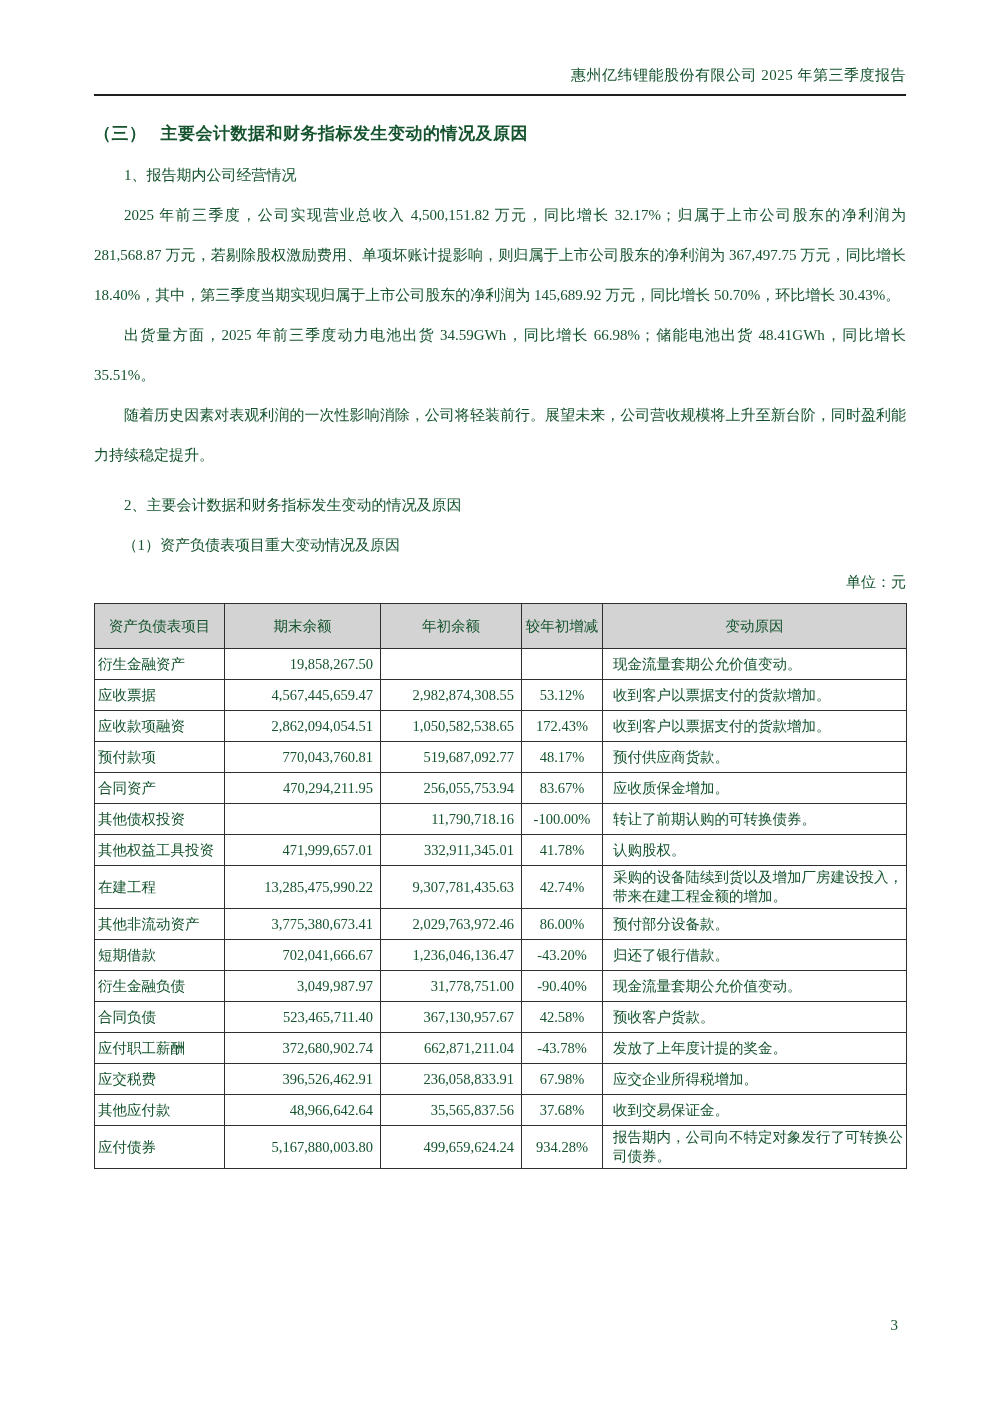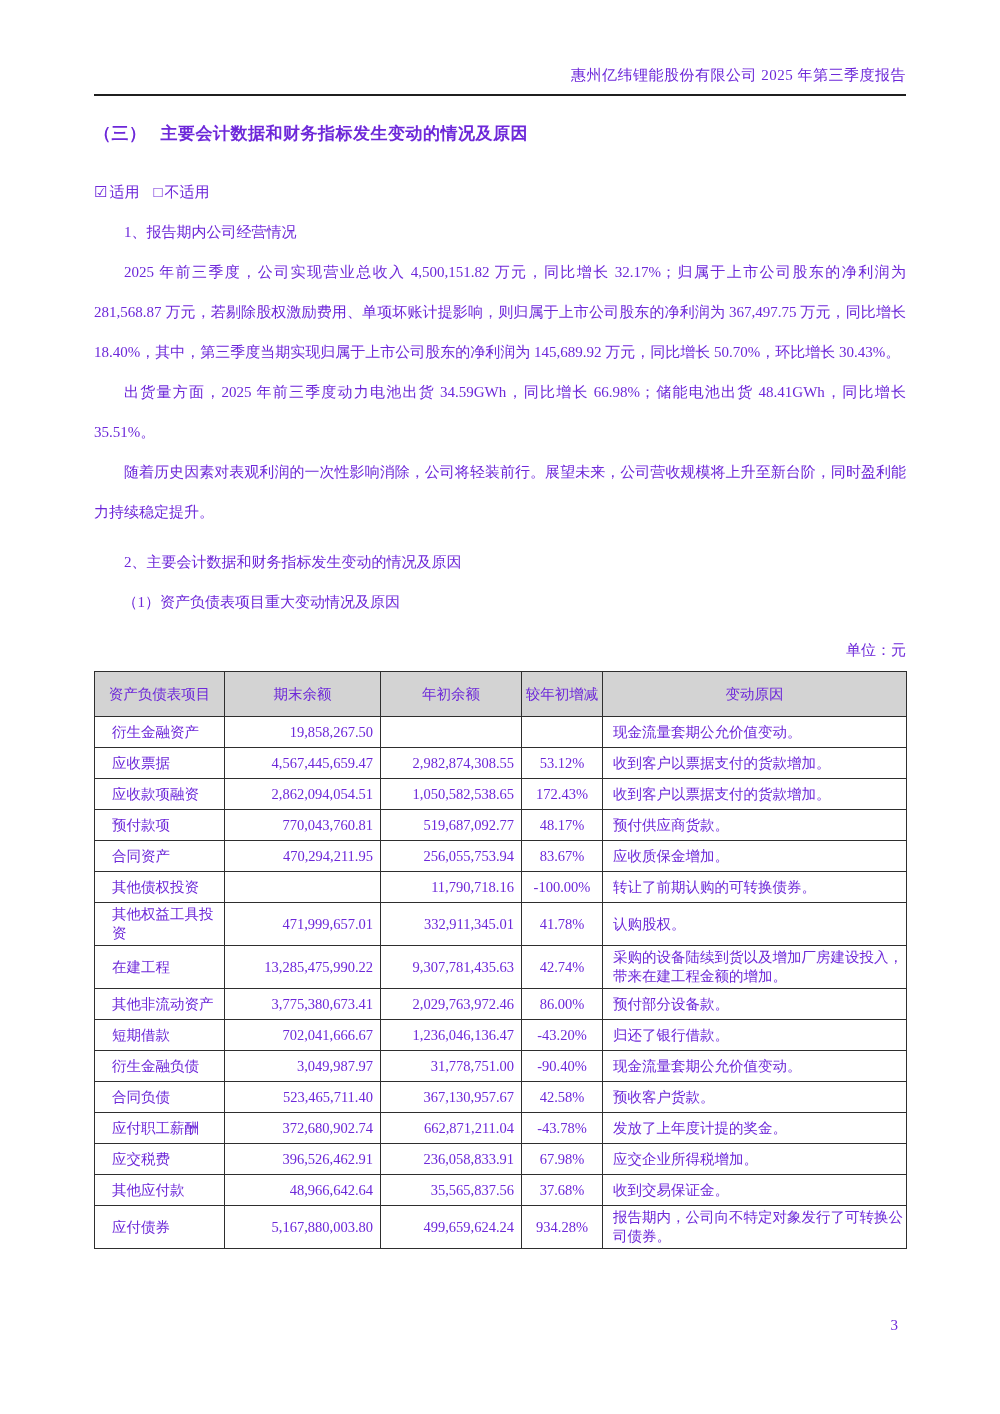--- a/index.html
+++ b/index.html
@@ -4,21 +4,21 @@
 <style>
   * { margin: 0; padding: 0; box-sizing: border-box; }
   html, body { background: #e9e9e9; }
   .page {
     position: relative;
     width: 1000px;
     height: 1414px;
     margin: 0 auto;
     background: #ffffff;
     font-family: "Liberation Serif", "DejaVu Serif", serif;
-    color: #6d28d9;
+    color: #14532d;
     overflow: hidden;
   }
   .content { width: 812px; margin: 0 auto; }
 
   .report-header {
     margin-top: 66px;
     text-align: right;
     font-size: 15px;
     letter-spacing: 0.5px;
     padding-bottom: 9px;
@@ -42,21 +42,21 @@
 
   .body-text { font-size: 15px; line-height: 40px; }
   .item-heading { margin-top: 10px; text-indent: 2em; }
   .para { text-indent: 2em; text-align: justify; }
   .sub-heading { text-indent: 1.9em; }
 
   .unit-line {
     text-align: right;
     font-size: 15px;
     line-height: 30px;
-    margin-top: 13px;
+    margin-top: 2px;
   }
 
   table.bs-table {
     width: 812px;
     border-collapse: collapse;
     table-layout: fixed;
     margin-top: 6px;
     font-size: 14.5px;
   }
   .bs-table th, .bs-table td {
@@ -65,21 +65,21 @@
     overflow: hidden;
   }
   .bs-table th {
     background: #d3d3d3;
     font-weight: normal;
     height: 45px;
     text-align: center;
     padding: 2px;
   }
   .bs-table td { height: 31px; line-height: 19px; padding: 2px 1px; }
-  .bs-table td.item   { text-align: left;  padding-left: 17px; }
+  .bs-table td.item   { text-align: left;  padding-left: 3px; }
   .bs-table td.num    { text-align: right; padding-right: 7px; }
   .bs-table td.pct    { text-align: center; padding-right: 1px; }
   .bs-table td.reason { text-align: left;  padding-left: 10px; }
 
   .page-number {
     position: absolute;
     right: 102px;
     bottom: 80px;
     font-size: 15px;
   }
@@ -91,23 +91,20 @@
   <div class="content">
 
     <div class="report-header">
       <span>惠州亿纬锂能股份有限公司 2025 年第三季度报告</span>
     </div>
 
     <div class="section-title">
       <span>（三）</span><span class="gap"></span><span>主要会计数据和财务指标发生变动的情况及原因</span>
     </div>
 
-    <div class="applicability">
-      <span class="cb">☑</span><span>适用</span><span class="cb opt2">□</span><span>不适用</span>
-    </div>
 
     <div class="body-text">
       <div class="item-heading">1、报告期内公司经营情况</div>
       <p class="para">2025 年前三季度，公司实现营业总收入 4,500,151.82 万元，同比增长 32.17%；归属于上市公司股东的净利润为 281,568.87 万元，若剔除股权激励费用、单项坏账计提影响，则归属于上市公司股东的净利润为 367,497.75 万元，同比增长 18.40%，其中，第三季度当期实现归属于上市公司股东的净利润为 145,689.92 万元，同比增长 50.70%，环比增长 30.43%。</p>
       <p class="para">出货量方面，2025 年前三季度动力电池出货 34.59GWh，同比增长 66.98%；储能电池出货 48.41GWh，同比增长 35.51%。</p>
       <p class="para">随着历史因素对表观利润的一次性影响消除，公司将轻装前行。展望未来，公司营收规模将上升至新台阶，同时盈利能力持续稳定提升。</p>
       <div class="item-heading">2、主要会计数据和财务指标发生变动的情况及原因</div>
       <div class="sub-heading">（1）资产负债表项目重大变动情况及原因</div>
     </div>
 

